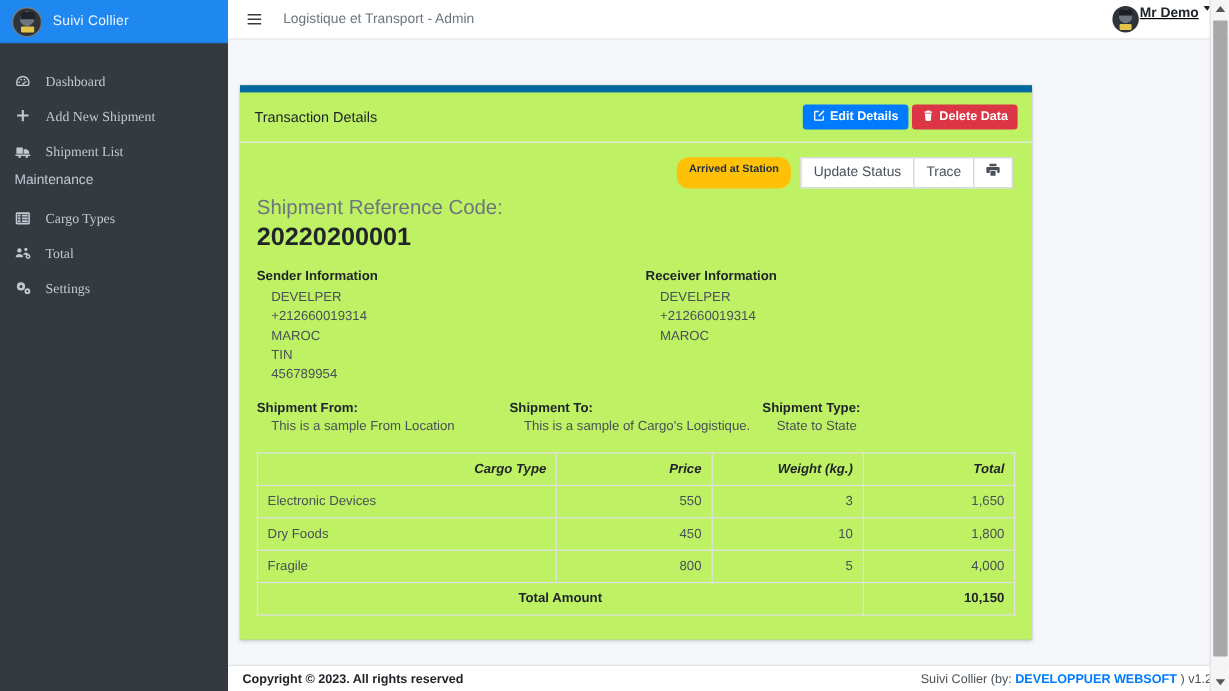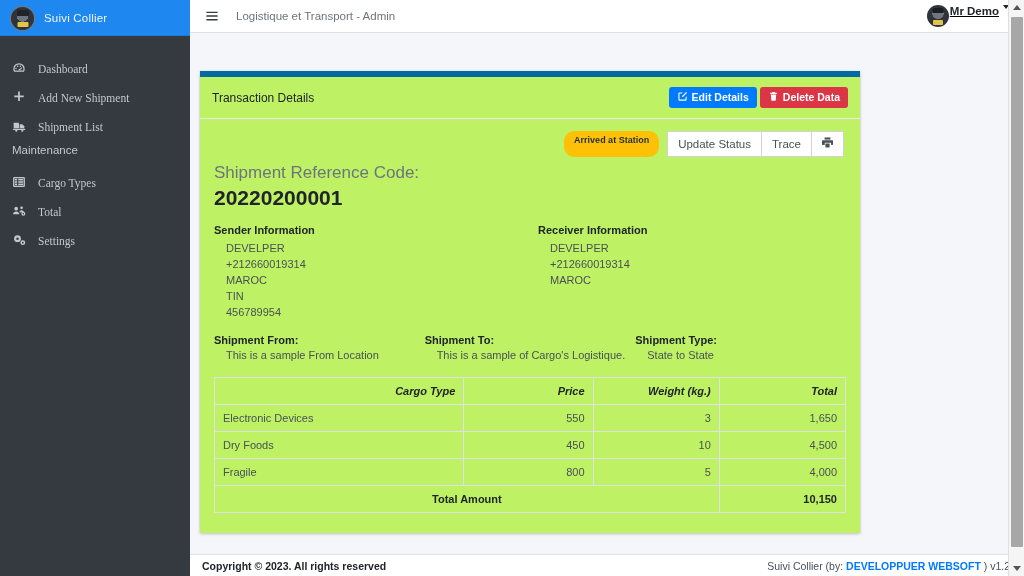--- a/index.html
+++ b/index.html
@@ -594,21 +594,21 @@
             <tr>
               <td>Electronic Devices</td>
               <td class="num">550</td>
               <td class="num">3</td>
               <td class="num">1,650</td>
             </tr>
             <tr>
               <td>Dry Foods</td>
               <td class="num">450</td>
               <td class="num">10</td>
-              <td class="num">4,500</td>
+              <td class="num">1,800</td>
             </tr>
             <tr>
               <td>Fragile</td>
               <td class="num">800</td>
               <td class="num">5</td>
               <td class="num">4,000</td>
             </tr>
           </tbody>
           <tfoot>
             <tr>

